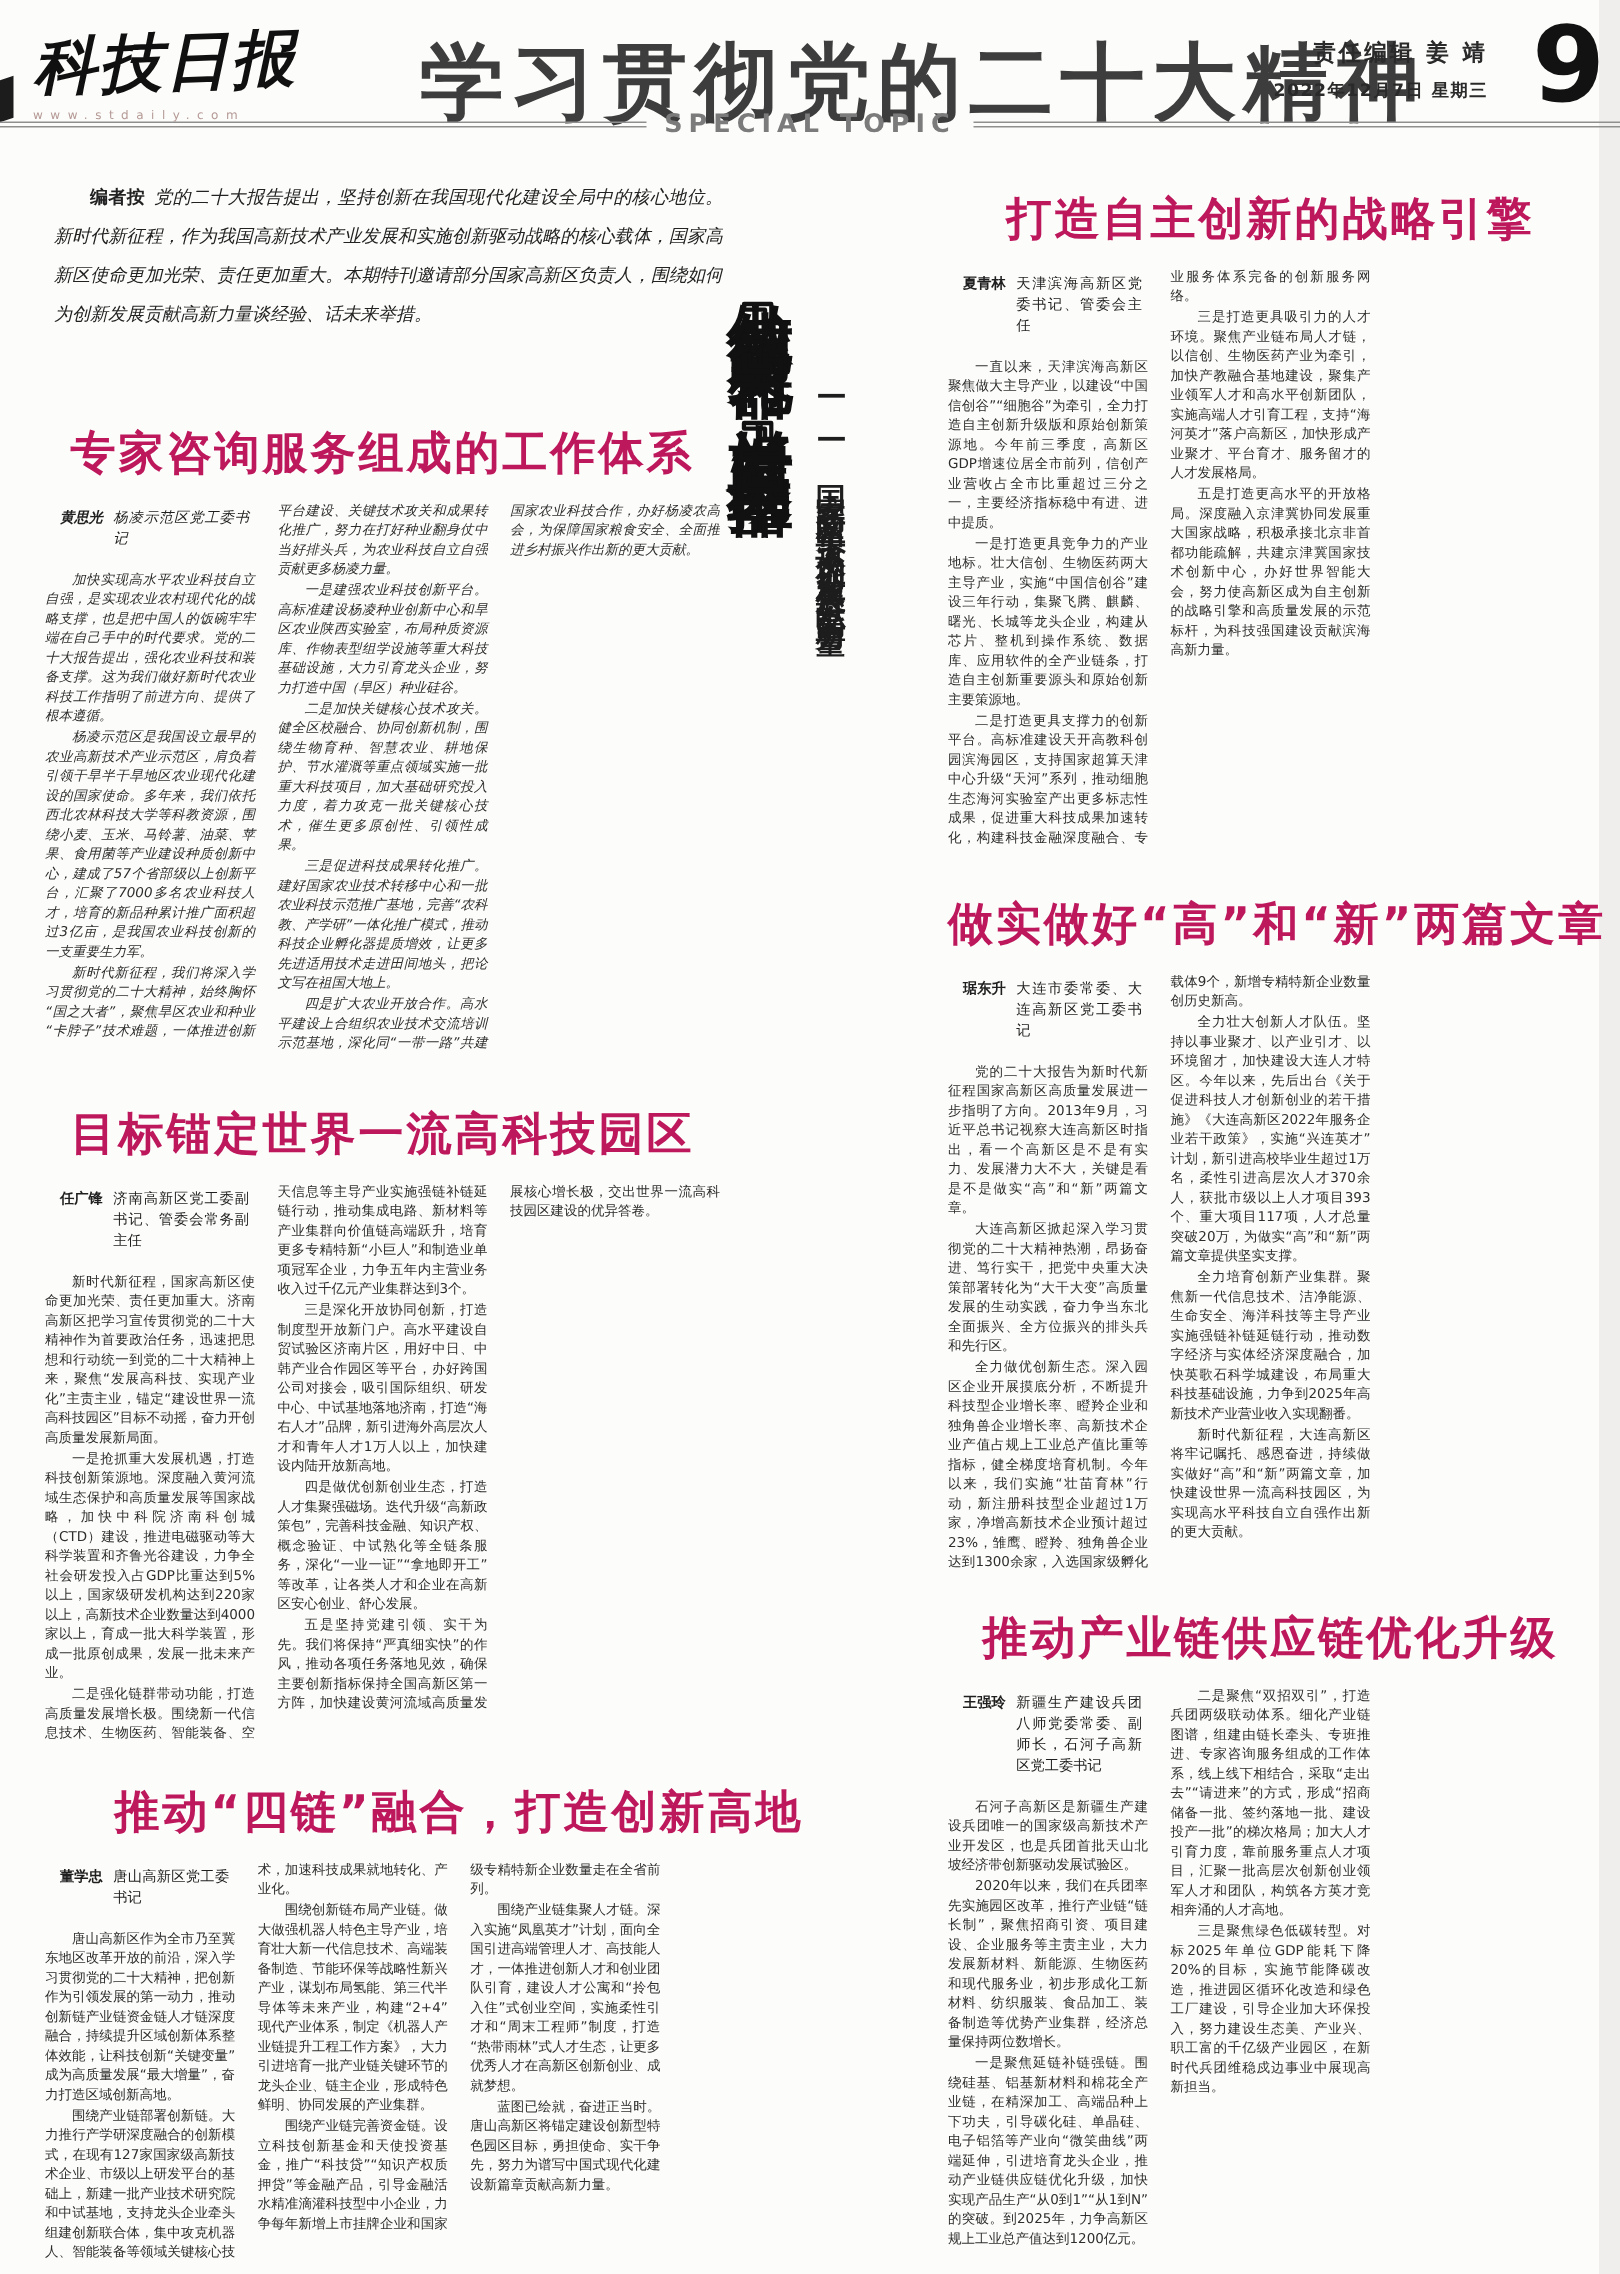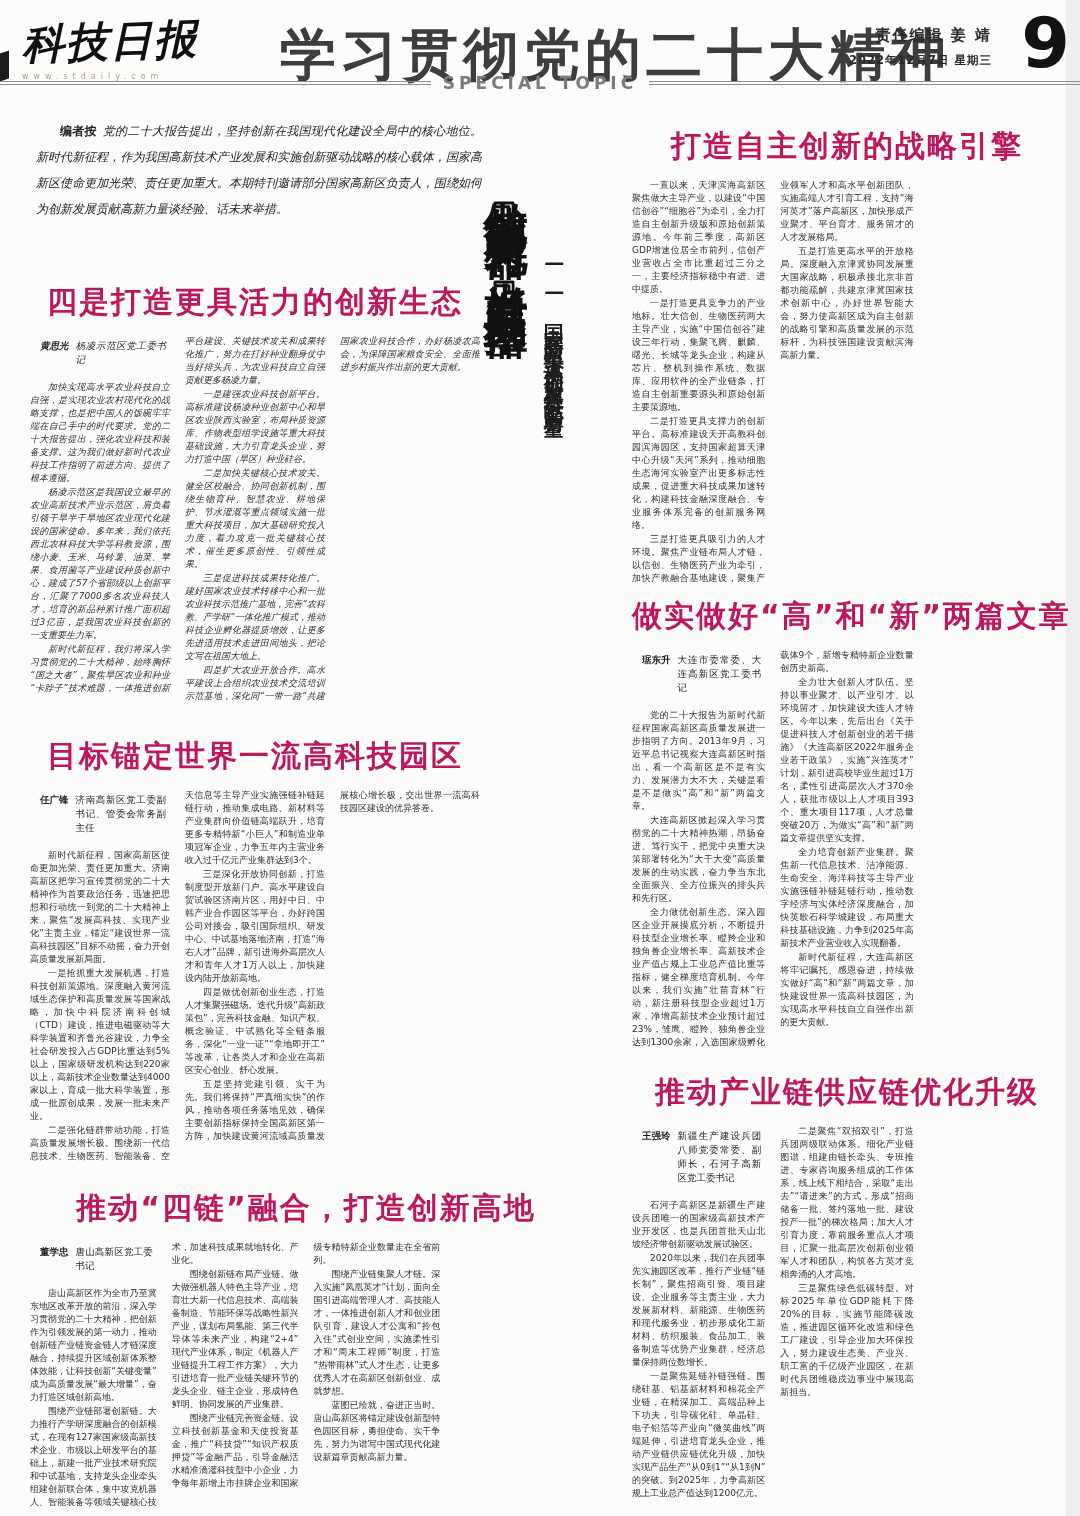--- a/index.html
+++ b/index.html
@@ -88,21 +88,21 @@
       <span class="st">SPECIAL TOPIC</span>
       <span class="ln"></span>
     </div>
   </header>
 
   <div class="note">
     <p><b>编者按</b><span>党的二十大报告提出，坚持创新在我国现代化建设全局中的核心地位。新时代新征程，作为我国高新技术产业发展和实施创新驱动战略的核心载体，国家高新区使命更加光荣、责任更加重大。本期特刊邀请部分国家高新区负责人，围绕如何为创新发展贡献高新力量谈经验、话未来举措。</span></p>
   </div>
 
   <section class="article" style="left:30px; top:282px; width:450px; height:424px;">
-    <h2>四是打造更具活力的创新生态</h2>
+    <h2>专家咨询服务组成的工作体系</h2>
     <div class="body cols3" style="height:368px;font-style:italic;">
       <div class="byline">
         <span class="b-name">黄思光</span>
         <span class="b-role">杨凌示范区党工委书记</span>
       </div>
       <div class="paras">
           <p>加快实现高水平农业科技自立自强，是实现农业农村现代化的战略支撑，也是把中国人的饭碗牢牢端在自己手中的时代要求。党的二十大报告提出，强化农业科技和装备支撑。这为我们做好新时代农业科技工作指明了前进方向、提供了根本遵循。</p>
           <p>杨凌示范区是我国设立最早的农业高新技术产业示范区，肩负着引领干旱半干旱地区农业现代化建设的国家使命。多年来，我们依托西北农林科技大学等科教资源，围绕小麦、玉米、马铃薯、油菜、苹果、食用菌等产业建设种质创新中心，建成了57个省部级以上创新平台，汇聚了7000多名农业科技人才，培育的新品种累计推广面积超过3亿亩，是我国农业科技创新的一支重要生力军。</p>
           <p>新时代新征程，我们将深入学习贯彻党的二十大精神，始终胸怀“国之大者”，聚焦旱区农业和种业“卡脖子”技术难题，一体推进创新平台建设、关键技术攻关和成果转化推广，努力在打好种业翻身仗中当好排头兵，为农业科技自立自强贡献更多杨凌力量。</p>
           <p>一是建强农业科技创新平台。高标准建设杨凌种业创新中心和旱区农业陕西实验室，布局种质资源库、作物表型组学设施等重大科技基础设施，大力引育龙头企业，努力打造中国（旱区）种业硅谷。</p>
@@ -152,20 +152,24 @@
   <div class="center-head">
     <div class="vh-main">
       <span>做优创新『孵化器』</span><span class="gap"></span><span>当好发展『助推器』</span>
     </div>
     <div class="vh-sub">——国家高新区负责人谈为创新发展贡献高新力量</div>
   </div>
 
   <section class="article" style="left:632px; top:126px; width:430px; height:462px;">
     <h2>打造自主创新的战略引擎</h2>
     <div class="body cols3" style="height:406px;">
+      <div class="byline">
+        <span class="b-name">夏青林</span>
+        <span class="b-role">天津滨海高新区党委书记、管委会主任</span>
+      </div>
       <div class="paras">
           <p>一直以来，天津滨海高新区聚焦做大主导产业，以建设“中国信创谷”“细胞谷”为牵引，全力打造自主创新升级版和原始创新策源地。今年前三季度，高新区GDP增速位居全市前列，信创产业营收占全市比重超过三分之一，主要经济指标稳中有进、进中提质。</p>
           <p>一是打造更具竞争力的产业地标。壮大信创、生物医药两大主导产业，实施“中国信创谷”建设三年行动，集聚飞腾、麒麟、曙光、长城等龙头企业，构建从芯片、整机到操作系统、数据库、应用软件的全产业链条，打造自主创新重要源头和原始创新主要策源地。</p>
           <p>二是打造更具支撑力的创新平台。高标准建设天开高教科创园滨海园区，支持国家超算天津中心升级“天河”系列，推动细胞生态海河实验室产出更多标志性成果，促进重大科技成果加速转化，构建科技金融深度融合、专业服务体系完备的创新服务网络。</p>
           <p>三是打造更具吸引力的人才环境。聚焦产业链布局人才链，以信创、生物医药产业为牵引，加快产教融合基地建设，聚集产业领军人才和高水平创新团队，实施高端人才引育工程，支持“海河英才”落户高新区，加快形成产业聚才、平台育才、服务留才的人才发展格局。</p>
           <p>五是打造更高水平的开放格局。深度融入京津冀协同发展重大国家战略，积极承接北京非首都功能疏解，共建京津冀国家技术创新中心，办好世界智能大会，努力使高新区成为自主创新的战略引擎和高质量发展的示范标杆，为科技强国建设贡献滨海高新力量。</p>
         </div>
     </div>
   </section>
 

